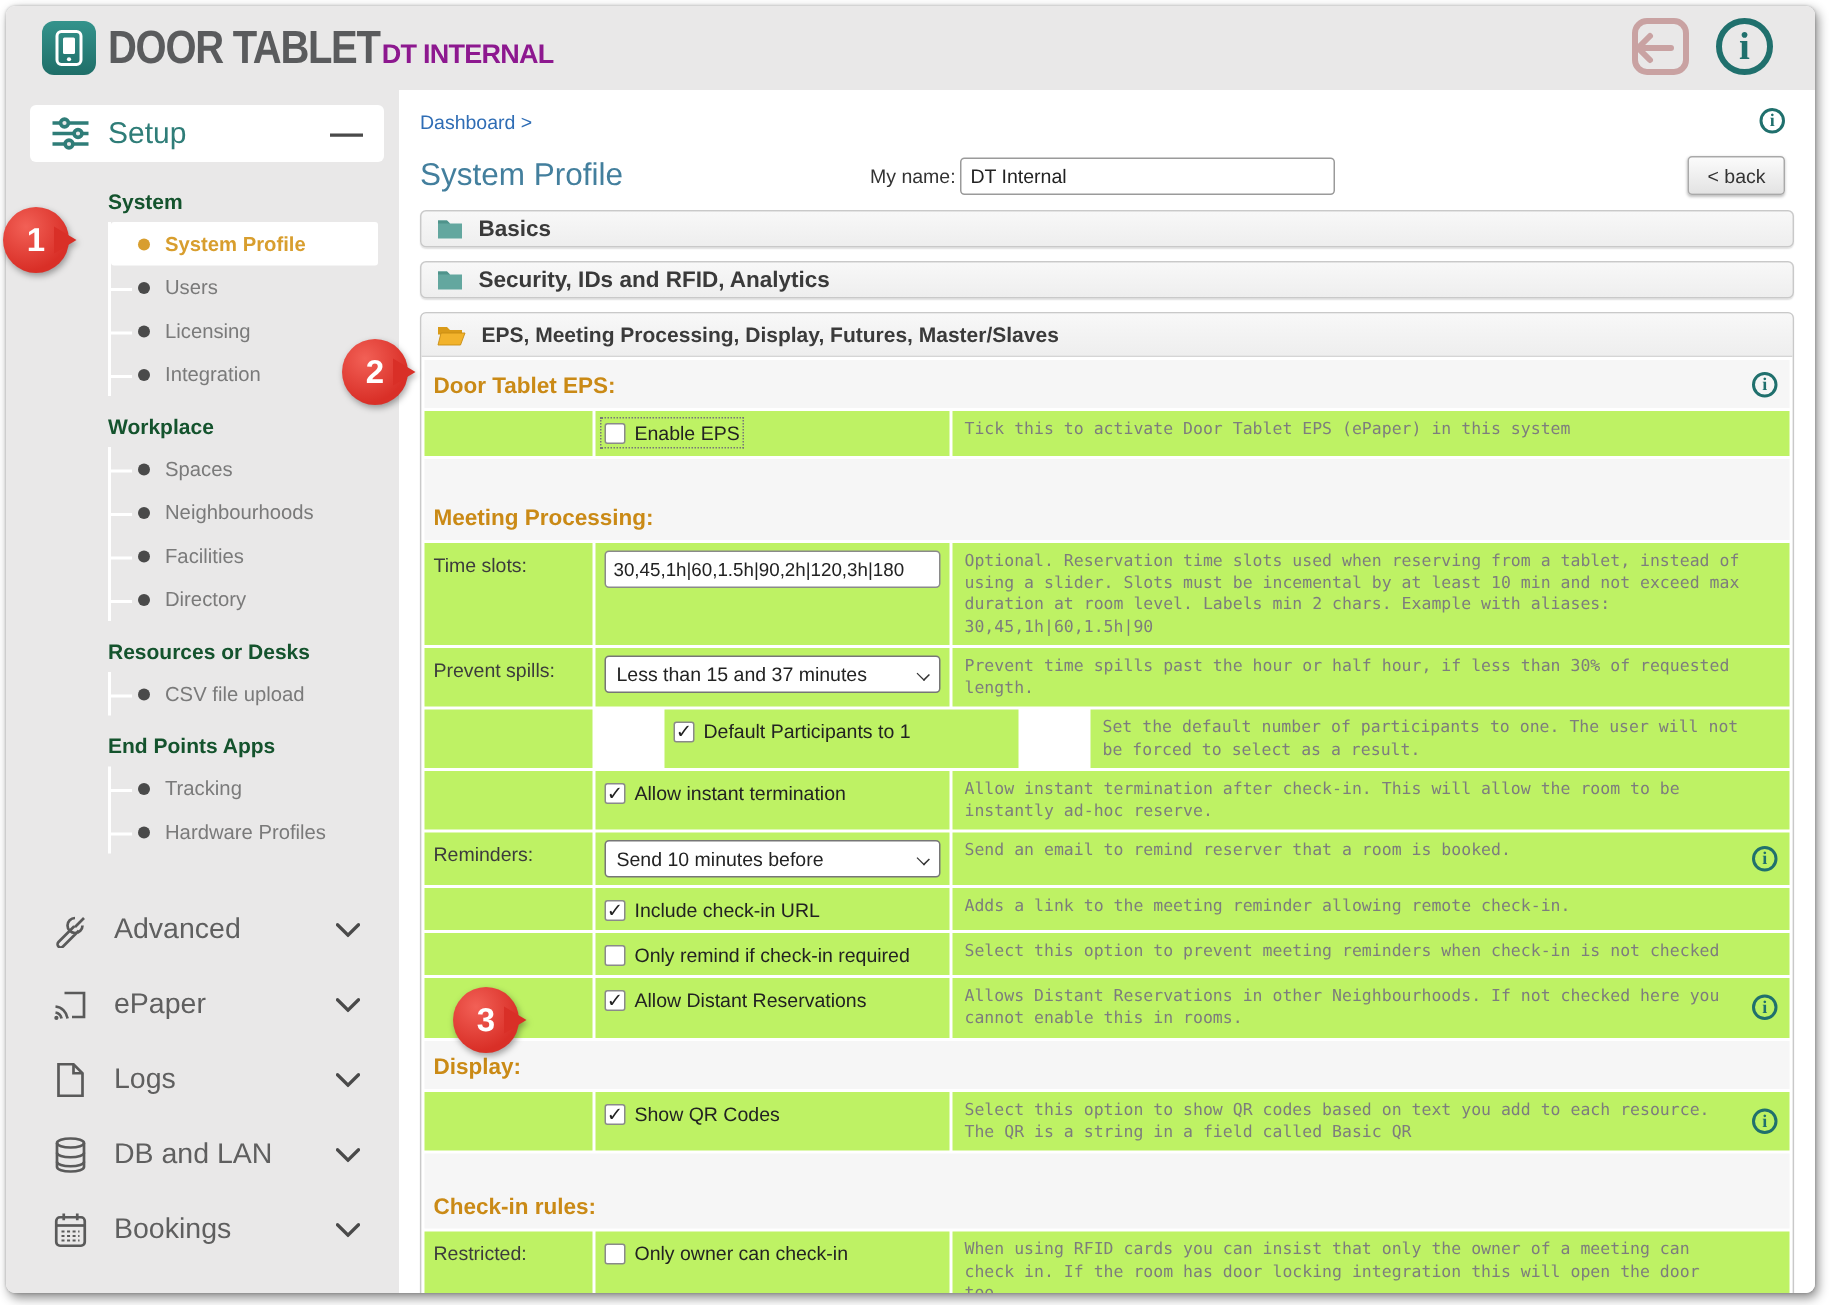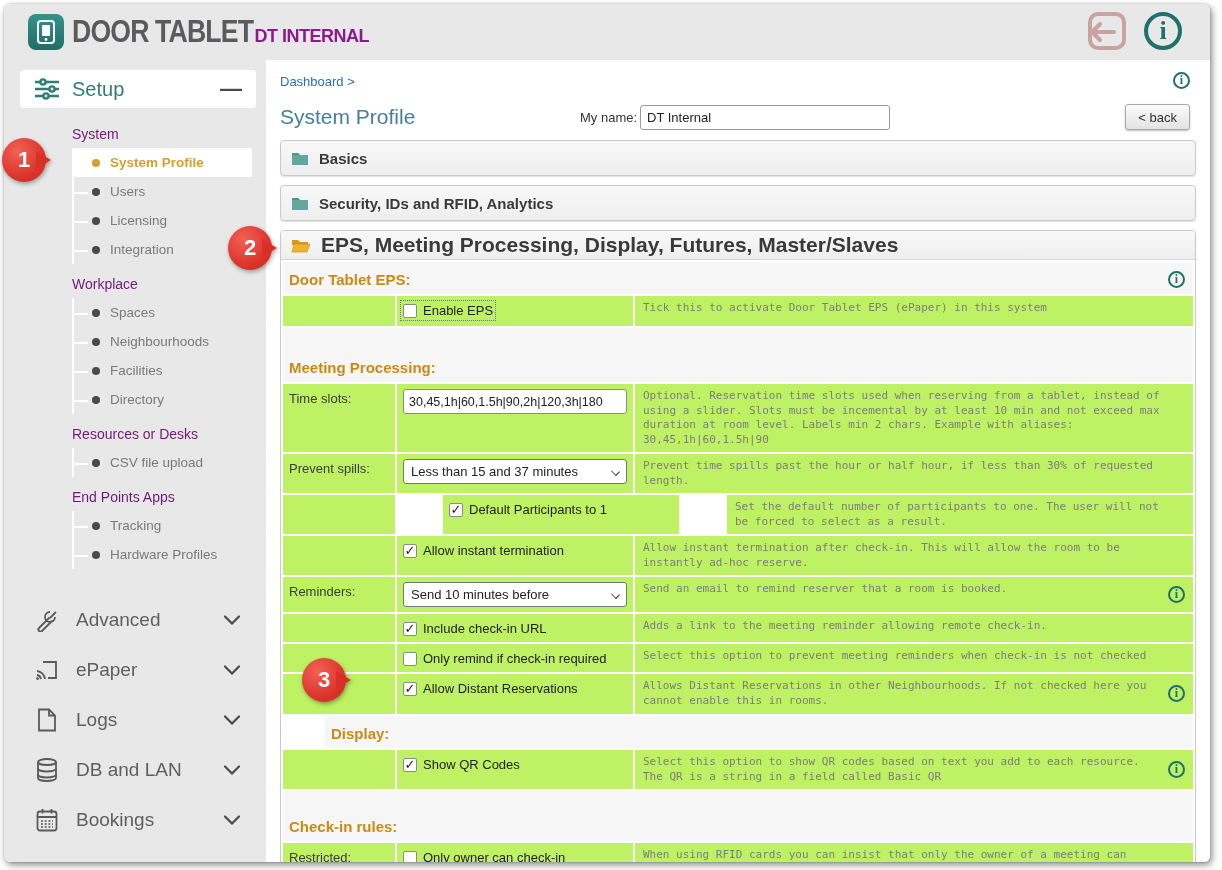--- a/index.html
+++ b/index.html
@@ -34,21 +34,21 @@
   .content { flex:1; background:#fff; margin-left:2px; position:relative; padding:0 14px 0 12px; overflow:hidden; }
 
   
   .setup-card { margin:2px 10px 10px 16px; height:38px; background:#fff; border-radius:4px;
                 display:flex; align-items:center; padding:0 14px; cursor:pointer; }
   .setup-label { color:#2f7d78; font-size:20px; margin-left:12px; flex:1; }
   .collapse-minus { color:#4a4a4a; font-size:22px; font-weight:bold; }
 
   .tree { padding-left:52px; }
   .tree-group { margin-bottom:4px; }
-  .group-label { font-size:14px; font-weight:normal; color:#701a75; padding:8px 12px 6px 16px; }
+  .group-label { font-size:14px; font-weight:bold; color:#14532d; padding:8px 12px 6px 16px; }
   .group-items { list-style:none; border-left:2px solid #fff; margin-left:16px; }
   .tree-item { position:relative; padding:7px 0 7px 36px; font-size:13.5px; color:#7a7a7a; cursor:pointer; }
   .tree-item::before { content:""; position:absolute; left:0; top:50%; width:14px; height:2px; background:#fff; }
   .tree-item .bullet { position:absolute; left:18px; top:50%; margin-top:-4px; width:8px; height:8px; border-radius:50%; background:#4a4a4a; }
   .tree-item.selected { background:#fff; border-radius:2px; color:#d89e2e; font-weight:bold; width:178px; }
   .tree-item.selected .bullet { background:#d89e2e; }
 
   .side-menus { margin-top:26px; padding-left:30px; }
   .side-menu { display:flex; align-items:center; height:50px; cursor:pointer; padding-right:26px; }
   .side-menu .mi { width:26px; display:flex; justify-content:center; }
@@ -62,28 +62,28 @@
   .title-row { height:46px; display:flex; align-items:center; position:relative; }
   .page-title { color:#437f9d; font-size:21px; }
   .myname-label { position:absolute; left:300px; font-size:13px; color:#333; }
   .myname-input { position:absolute; left:360px; width:250px; height:25px; border:1px solid #9a9a9a; border-radius:3px;
                   font-size:13px; color:#222; padding:0 6px; font-family:"Liberation Sans", sans-serif; }
   .back-btn { position:absolute; right:6px; height:26px; padding:0 12px; font-size:13px; color:#333;
               background:linear-gradient(#fbfbfb,#e3e3e3); border:1px solid #a9a9a9; border-radius:3px;
               box-shadow:0 1px 2px rgba(0,0,0,.25); cursor:pointer; }
 
   
-  .bar { height:36px; border:1px solid #c9c9c9; border-radius:4px; background:linear-gradient(#f8f8f8,#eeeeee);
+  .bar { height:25px; border:1px solid #c9c9c9; border-radius:4px; background:linear-gradient(#f8f8f8,#eeeeee);
          display:flex; align-items:center; padding:0 10px; margin-bottom:9px; cursor:pointer;
          font-size:15px; font-weight:bold; color:#3a3a3a; box-shadow:0 1px 1px rgba(0,0,0,.12); }
   .bar .ficon { margin-right:10px; display:flex; }
 
   .eps-box { border:1px solid #c9c9c9; border-radius:4px; background:#fff; box-shadow:0 1px 1px rgba(0,0,0,.12); overflow:hidden; }
   .eps-head { height:29px; background:linear-gradient(#f8f8f8,#eeeeee); border-bottom:1px solid #d5d5d5;
-              display:flex; align-items:center; padding:0 10px; font-size:21px; font-weight:bold; color:#3a3a3a; cursor:pointer; }
+              display:flex; align-items:center; padding:0 10px; font-size:14px; font-weight:bold; color:#3a3a3a; cursor:pointer; }
   .eps-head .ficon { margin-right:10px; display:flex; }
 
   
   .rows { padding:2px 2px; background:#fff; }
   .frow { display:grid; grid-template-columns:112px 236px 1fr; column-gap:2px; margin-bottom:2px; }
   .cell { background:#bef264; position:relative; }
   .c-label { font-size:13px; color:#3c3c3c; padding:7px 4px 0 6px; }
   .c-ctrl  { padding:5px 6px; display:flex; align-items:flex-start; }
   .c-help  { font-family:"DejaVu Sans Mono", monospace; font-size:11px; line-height:14.5px; color:#7d7d7d;
              padding:5px 30px 5px 8px; }
@@ -410,21 +410,21 @@
             <div class="frow" style="min-height: 40px;">
               <div class="cell c-label"></div>
               <div class="cell c-ctrl">
                 <span class="chk">
                   <span class="box checked"></span>
                   <span class="ctext">Allow Distant Reservations</span>
                 </span>
               </div>
               <div class="cell c-help">Allows Distant Reservations in other Neighbourhoods. If not checked here you cannot enable this in rooms.<span class="row-info"><span class="icon-info-sm">i</span></span></div>
             </div>
-            <div class="frow heading" style="grid-template-columns: 1fr; margin-left: 42px;">
+            <div class="frow heading" style="grid-template-columns: 1fr;">
               <div class="cell">
                 <div class="h-text">Display:</div>
               </div>
             </div>
             <div class="frow" style="min-height: 38px;">
               <div class="cell c-label"></div>
               <div class="cell c-ctrl">
                 <span class="chk">
                   <span class="box checked"></span>
                   <span class="ctext">Show QR Codes</span>

